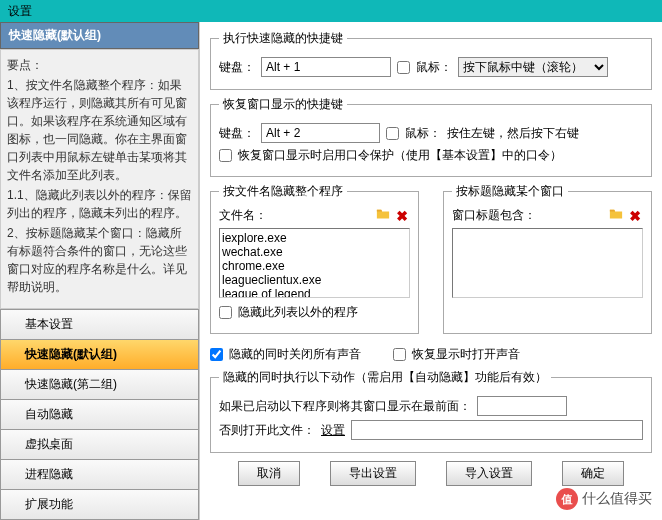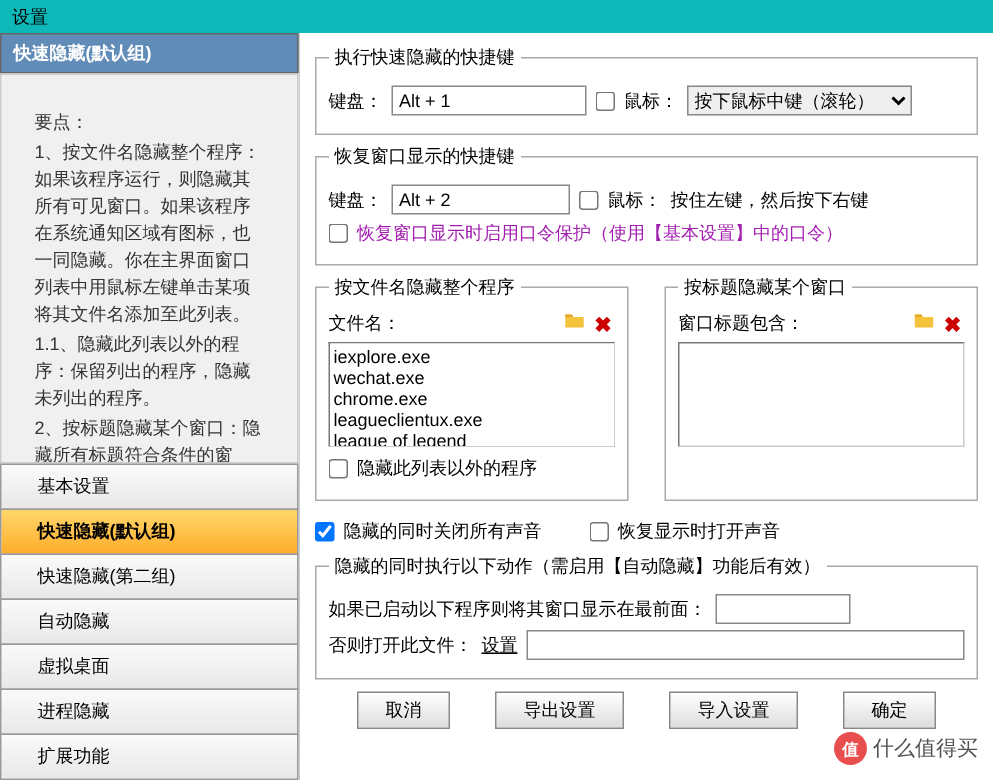--- a/index.html
+++ b/index.html
@@ -1,21 +1,21 @@
 <!DOCTYPE html>
 <html><head>
 <meta charset="utf-8">
 <style>
 * { box-sizing: border-box; margin: 0; padding: 0; font-family: "Microsoft YaHei", SimSun, sans-serif; font-size: 12px; }
 body { background: #fff; width: 662px; height: 520px; overflow: hidden; }
 .titlebar { background: #0fb8b8; height: 22px; padding: 3px 8px; color: #000; }
 .content { display: flex; height: 498px; }
 .sidebar { width: 200px; background: #fff; border-right: 1px solid #ccc; display: flex; flex-direction: column; }
 .side-header { background: #628cb8; color: #fff; padding: 4px 8px; font-weight: bold; border: 1px solid #666; }
-.side-info { background: #f0f0f0; padding: 22px; font-size: 11px; line-height: 1.5; color: #333; height: 260px; overflow: hidden; border: 1px solid #ccc; }
+.side-info { background: #f0f0f0; padding: 6px; font-size: 11px; line-height: 1.5; color: #333; height: 260px; overflow: hidden; border: 1px solid #ccc; }
 .side-info p { margin-bottom: 2px; }
 .side-nav { margin-top: auto; }
 .nav-item { padding: 6px 24px; border: 1px solid #999; background: linear-gradient(#fafafa,#e8e8e8); cursor: pointer; margin-top: -1px; }
 .nav-item.active { background: linear-gradient(#ffd76b,#ffad2a); font-weight: bold; }
 .main { flex: 1; padding: 8px 10px; overflow: hidden; }
 fieldset { border: 1px solid #aaa; padding: 6px 8px 8px; margin-bottom: 6px; }
 legend { padding: 0 4px; }
 .row { display: flex; align-items: center; gap: 6px; margin: 4px 0; }
 .lbl { white-space: nowrap; }
 input[type=text] { border: 1px solid #888; padding: 2px 4px; height: 20px; }
@@ -82,21 +82,21 @@
       <legend>恢复窗口显示的快捷键</legend>
       <div class="row">
         <span class="lbl">键盘：</span>
         <input type="text" style="width: 119px;" value="Alt + 2">
         <input type="checkbox" class="cb" style="">
         <span class="lbl">鼠标：</span>
         <span class="lbl">按住左键，然后按下右键</span>
       </div>
       <div class="row">
         <input type="checkbox" class="cb" style="">
-        <span class="lbl" style="color:#a21caf">恢复窗口显示时启用口令保护（使用【基本设置】中的口令）</span>
+        <span class="lbl" style="color:#000000">恢复窗口显示时启用口令保护（使用【基本设置】中的口令）</span>
       </div>
     </fieldset>
 
     <div class="two-col">
       <fieldset class="col">
         <legend>按文件名隐藏整个程序</legend>
         <div class="file-row">
           <span class="lbl">文件名：</span>
           <span>
             <span class="icon folder-icon">

